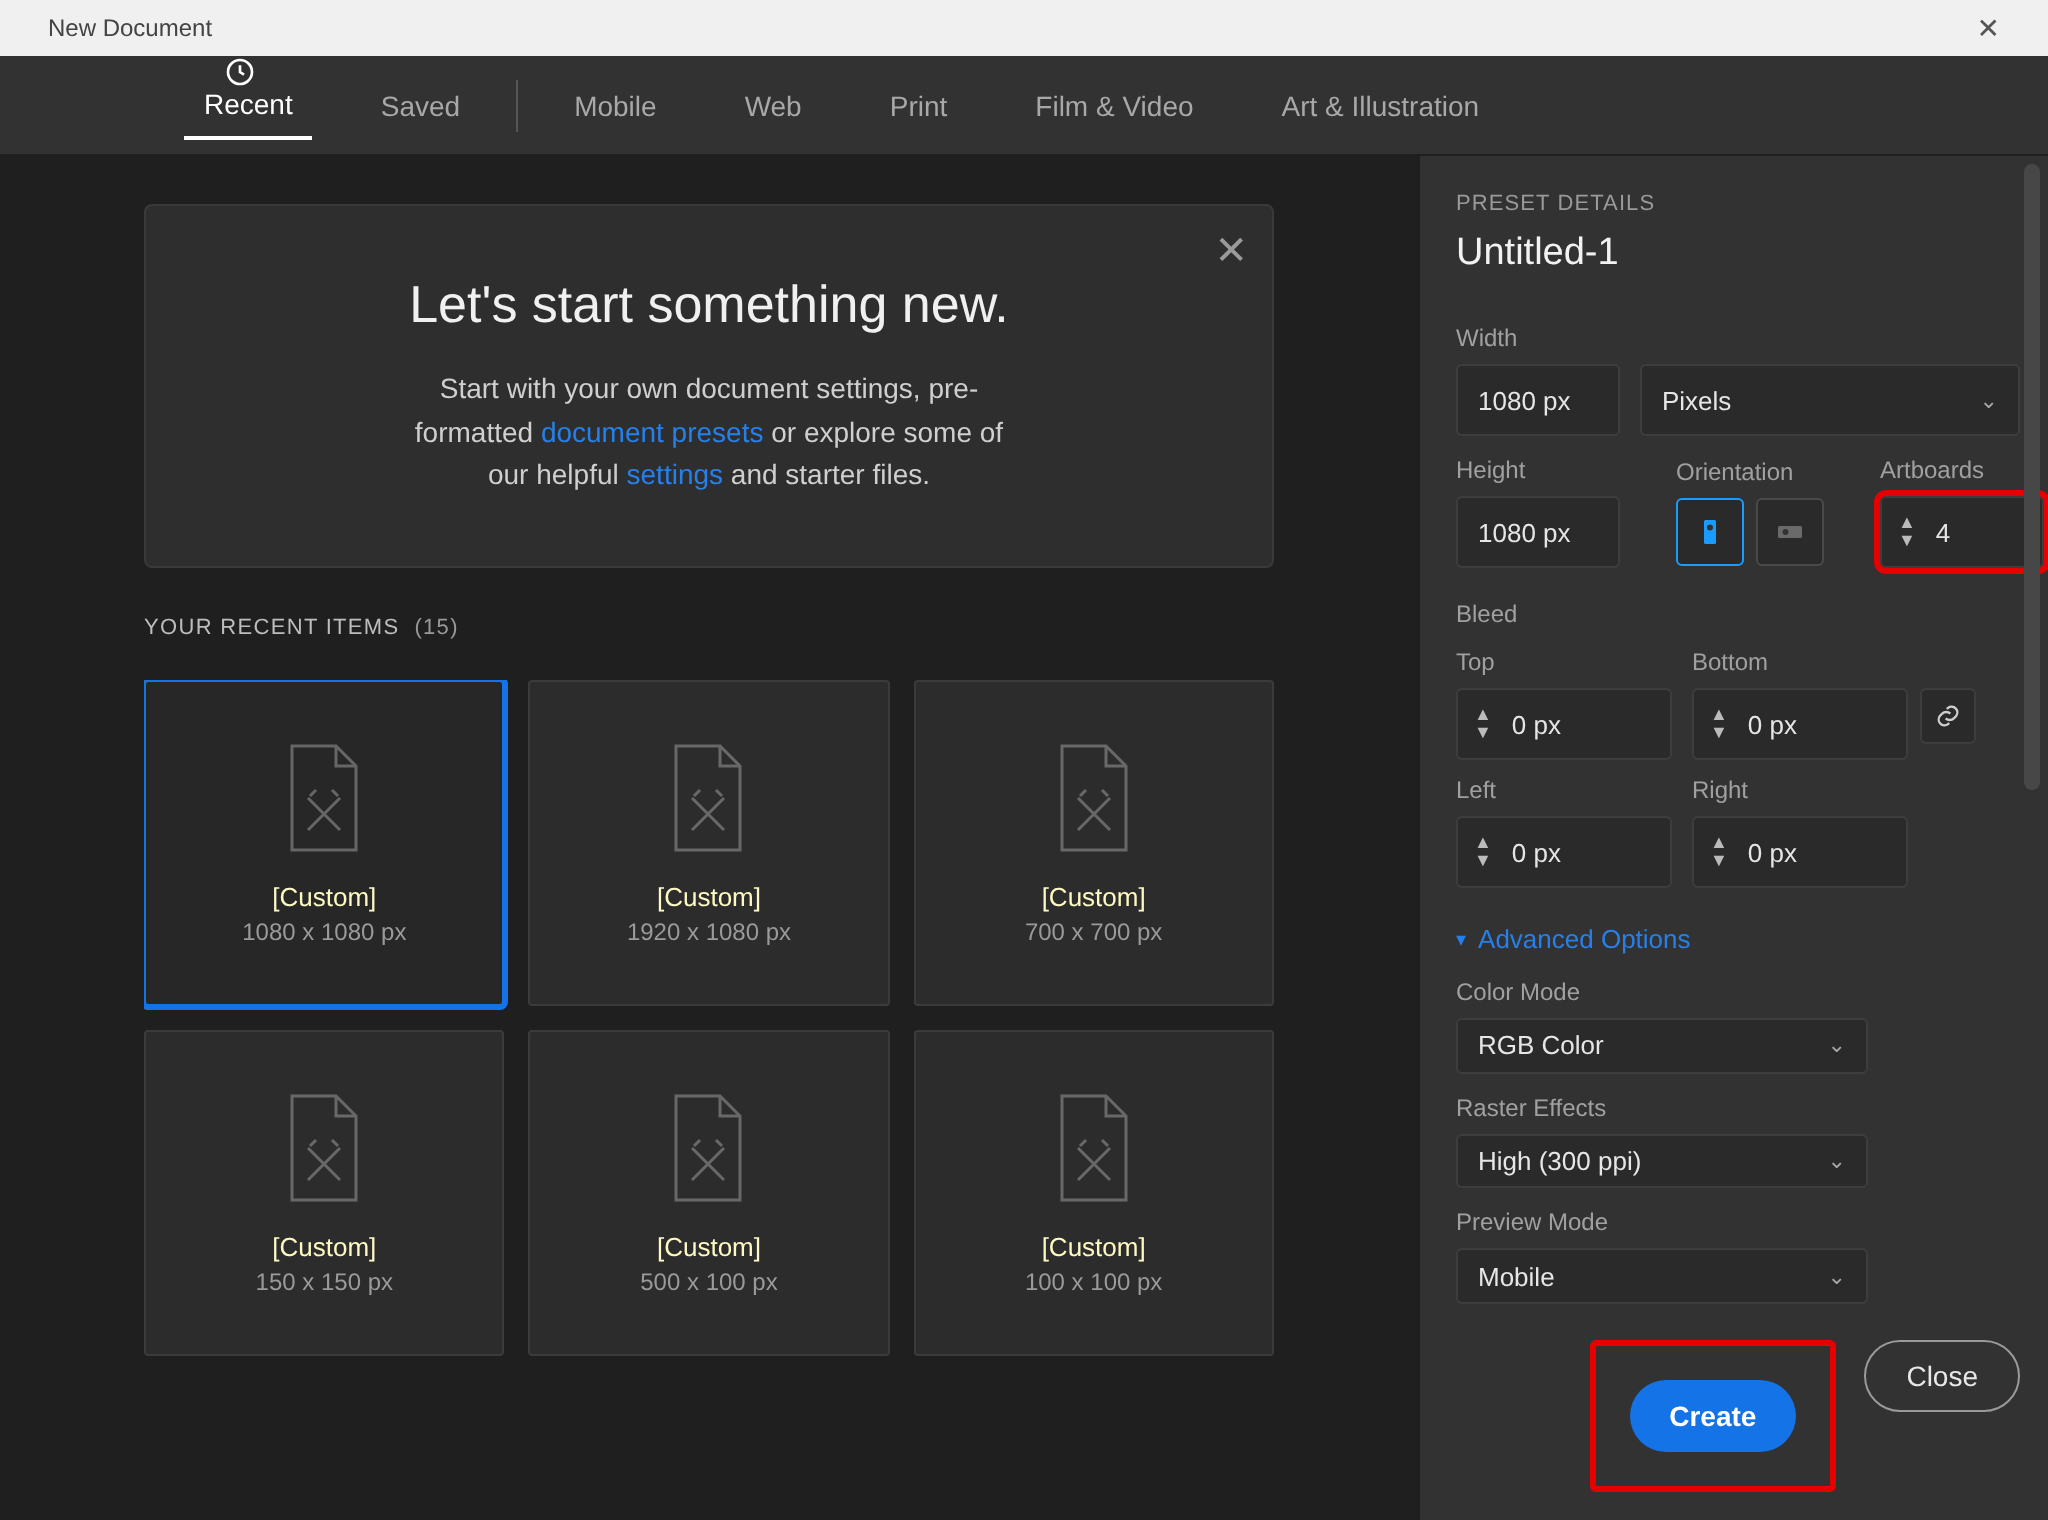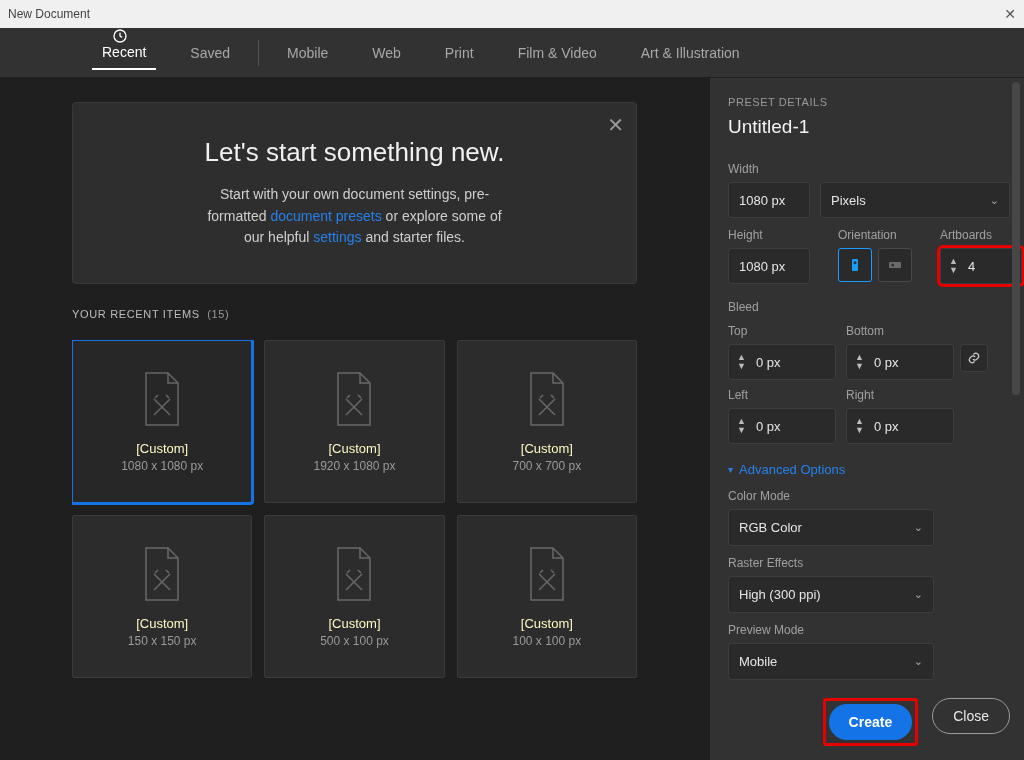--- a/index.html
+++ b/index.html
@@ -1,18 +1,18 @@
 <!DOCTYPE html>
 <html><head>
 <meta charset="utf-8">
 <style>
   * { box-sizing: border-box; margin: 0; padding: 0; }
   html, body { width: 1024px; height: 760px; overflow: hidden; font-family: -apple-system, "Segoe UI", "Helvetica Neue", Arial, sans-serif; background:#3a3a3a; color:#e8e8e8; }
   .window { width:1024px; height:760px; background:#323232; display:flex; flex-direction:column; }
-  .titlebar { height:28px; background:#f0f0f0; color:#444; display:flex; align-items:center; padding:0 8px; font-size:12px; justify-content:space-between; }
+  .titlebar { height:28px; background:#f0f0f0; color:#444; display:flex; align-items:center; padding:0 24px; font-size:12px; justify-content:space-between; }
   .titlebar .close-x { font-size:14px; color:#555; cursor:default; }
   .tabs { height:50px; background:#323232; display:flex; align-items:center; gap:0; padding:0 80px; border-bottom:1px solid #1f1f1f; }
   .tab { height:50px; display:flex; align-items:center; padding:0 22px; color:#a8a8a8; font-size:14px; cursor:default; position:relative; }
   .tab.active { color:#fff; font-weight:400;flex-direction:column; }
   .tab.active::after { content:""; position:absolute; left:12px; right:12px; bottom:8px; height:2px; background:#fff; }
   .tab .tabicon { margin-right:8px; display:inline-flex; }
   .tab-divider { width:1px; height:26px; background:#555; margin:0 6px; }
   .body { flex:1; display:flex; min-height:0; }
   .left { flex:1; background:#1f1f1f; display:flex; flex-direction:column; padding:24px 0 0 0; overflow:hidden; }
   .hero { margin:0 72px 18px 72px; background:#2e2e2e; border:1px solid #3a3a3a; border-radius:4px; position:relative; padding:34px 40px 34px 40px; text-align:center; }
@@ -32,21 +32,21 @@
   .searchbar { margin:18px 72px 24px 72px; height:48px; background:#2c2c2c; border:1px solid #3b3b3b; border-radius:24px; display:flex; align-items:center; padding:0 12px 0 20px; gap:14px; }
   .searchbar input { flex:1; background:transparent; border:none; outline:none; color:#cfcfcf; font-size:14px; font-style:italic; }
   .searchbar input::placeholder { color:#8c8c8c; font-style:italic; }
   .go-btn { height:34px; padding:0 18px; border-radius:18px; border:1.5px solid #888; color:#e8e8e8; font-size:14px; background:transparent; display:flex; align-items:center; }
   .right { width:315px; background:#323232; border-left:1px solid #1f1f1f; padding:18px 14px 14px 18px; display:flex; flex-direction:column; position:relative; }
   .right .vscroll { position:absolute; right:4px; top:4px; width:8px; height:calc(100% - 80px); background:transparent; border-radius:4px; }
   .right .vscroll .thumb { position:absolute; top:0; right:0; width:8px; height:52%; background:#474747; border-radius:4px; }
   .right h6 { font-size:11px; color:#9a9a9a; letter-spacing:0.05em; font-weight:500; margin-bottom:8px; }
   .docname { font-size:19px; color:#f2f2f2; margin-bottom:14px; background:transparent; border:none; outline:none; width:100%; }
   .field-label { font-size:12px; color:#a0a0a0; margin-top:10px; margin-bottom:6px; }
-  .row { display:flex; gap:10px; align-items:flex-start; }
+  .row { display:flex; gap:10px; align-items:center; }
   .numbox { background:#2a2a2a; border:1px solid #3d3d3d; border-radius:3px; height:36px; display:flex; align-items:center; padding:0 10px; color:#e6e6e6; font-size:13px; }
   .numbox.w1 { width:82px; }
   .select { flex:1; background:#2a2a2a; border:1px solid #3d3d3d; border-radius:3px; height:36px; display:flex; align-items:center; justify-content:space-between; padding:0 10px; color:#e6e6e6; font-size:13px; }
   .select .chev { font-size:11px; color:#aaa; }
   .orient { display:flex; gap:6px; }
   .orient .ob { width:34px; height:34px; border:1px solid #4a4a4a; border-radius:3px; display:flex; align-items:center; justify-content:center; background:#2a2a2a; }
   .orient .ob.active { border-color:#1a9cff; }
   .orient .ob svg { width:18px; height:18px; }
   .stepper { display:flex; align-items:center; gap:0; background:#2a2a2a; border:1px solid #3d3d3d; border-radius:3px; height:36px; padding:0 8px 0 4px; }
   .stepper .arrows { display:flex; flex-direction:column; line-height:1; font-size:9px; color:#bbb; padding:0 4px; }
@@ -56,21 +56,21 @@
   .bleed-grid { display:grid; grid-template-columns:1fr 1fr; gap:8px 10px; margin-top:4px; position:relative; }
   .link-ic { position:absolute; right:-34px; top:24px; width:28px; height:28px; background:#2a2a2a; border:1px solid #3d3d3d; border-radius:3px; display:flex; align-items:center; justify-content:center; }
   .link-ic svg { width:14px; height:14px; }
   .bleed-wrap { position:relative; width:226px; }
   .adv { display:flex; align-items:center; gap:6px; color:#2680eb; font-size:13px; margin:18px 0 8px 0; cursor:default; }
   .adv .tri { font-size:10px; }
   .footer { margin-top:auto; display:flex; justify-content:flex-end; gap:14px; padding-top:18px; }
   .btn { height:36px; padding:0 20px; border-radius:20px; font-size:14px; display:flex; align-items:center; cursor:default; }
   .btn.primary { background:#1473e6; color:#fff; border:none; font-weight:600; }
   .btn.secondary { background:transparent; border:1.5px solid #9a9a9a; color:#e8e8e8; }
-  .btn-hl { padding:3px; border:3px solid #e60000; border-radius:3px; }
+  .btn-hl { padding:17px; border:3px solid #e60000; border-radius:3px; }
   .search-icon { width:16px; height:16px; }
 </style>
 </head>
 <body>
 
 <div class="window">
   <div class="titlebar">
     <span>New Document</span>
     <span class="close-x">✕</span>
   </div>

